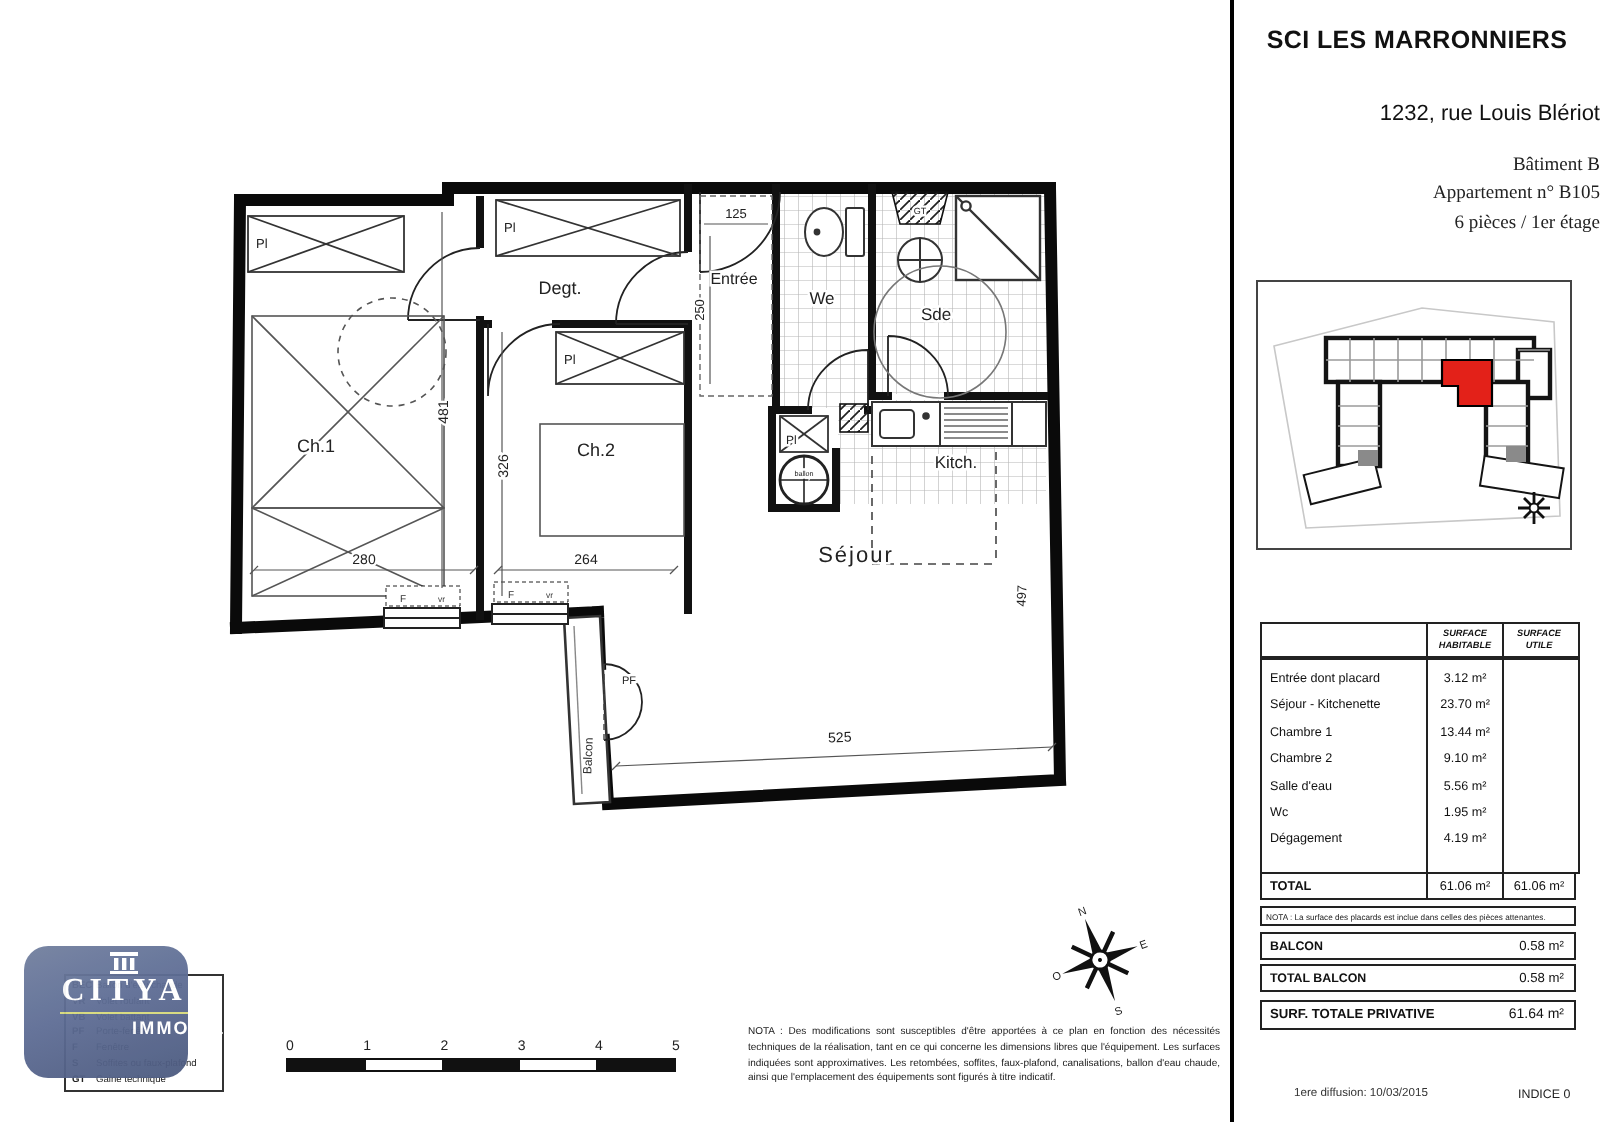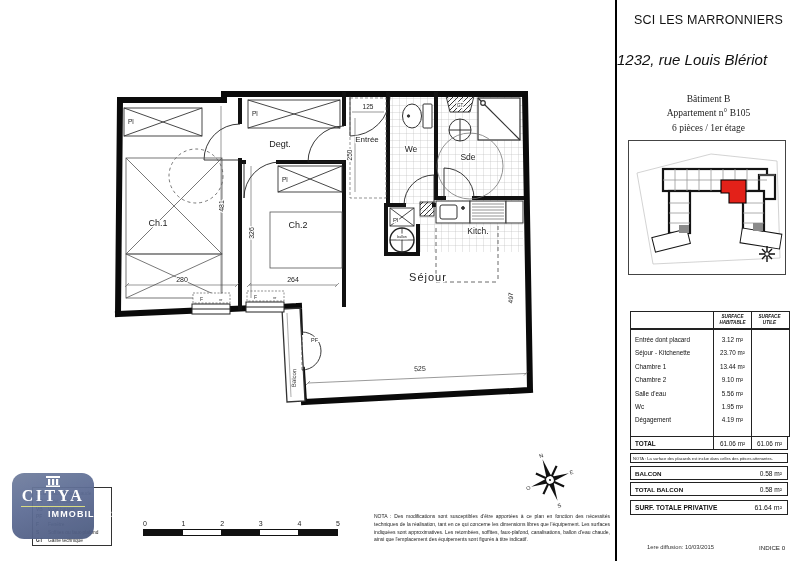--- a/index.html
+++ b/index.html
@@ -4,23 +4,23 @@
 <style>
   html,body{margin:0;padding:0;background:#e8e8e8;}
   .page{position:relative;width:800px;height:561px;background:#fff;overflow:hidden;
         font-family:"Liberation Sans",sans-serif;color:#111;}
   .abs{position:absolute;}
 
   
   .divider{position:absolute;left:615px;top:0;width:2px;height:561px;background:#000;}
   .panel{position:absolute;left:617px;top:0;width:183px;height:561px;}
   .company{position:absolute;top:12px;left:0;width:100%;text-align:center;
-           font-weight:normal;font-size:12.5px;line-height:1.3;letter-spacing:.2px;}
-  .address{position:absolute;top:50px;left:0;width:100%;text-align:left;font-size:15px;line-height:1.35;font-style:italic;}
-  .bldg{position:absolute;top:92px;left:0;width:100%;text-align:center;
+           font-weight:bold;font-size:12.5px;line-height:1.3;letter-spacing:.2px;}
+  .address{position:absolute;top:50px;left:0;width:100%;text-align:right;font-size:11px;line-height:1.35;}
+  .bldg{position:absolute;top:76px;left:0;width:100%;text-align:right;
         font-family:"Liberation Serif",serif;font-size:9.5px;line-height:1.5;color:#222;}
   .mapbox{position:absolute;left:11px;top:140px;width:156px;height:133px;border:1px solid #444;background:#fff;}
 
   .stable{position:absolute;left:13px;top:311px;width:158px;border:1.4px solid #222;background:#fff;}
   .thead{display:grid;grid-template-columns:82px 38px 36px;border-bottom:2px solid #222;height:16px;}
   .thead .hcell{font-size:4.6px;font-weight:bold;font-style:italic;text-align:center;
                 line-height:1.25;padding-top:2px;}
   .thead .hcell.b{border-left:1px solid #222;}
   .tbody{display:grid;grid-template-columns:82px 38px 36px;height:106px;}
   .tbody .bcol{padding-top:6px;}
@@ -44,21 +44,21 @@
   .priv-strip .val{font-size:7px;}
   .foot-diff{position:absolute;left:30px;top:544px;font-size:5.8px;color:#333;}
   .foot-ind{position:absolute;left:142px;top:544px;font-size:6.2px;color:#222;}
 
   
   .legend{position:absolute;left:32px;top:487px;width:80px;height:59px;border:1px solid #333;
           background:#fff;font-size:4.8px;line-height:1.62;padding:2px 0 0 3px;box-sizing:border-box;color:#222;}
   .legend .k{display:inline-block;width:12px;font-weight:bold;}
   .logo{position:absolute;left:12px;top:473px;width:82px;height:66px;border-radius:12px;
         background:linear-gradient(160deg,#72809f 0%,#5e6d95 45%,#4c5a7f 100%);
-        opacity:.95;text-align:center;color:#fff;box-sizing:border-box;padding-top:3px;}
+        opacity:.95;text-align:center;color:#fff;box-sizing:border-box;padding-top:3px;padding-left:18px;}
   .logo .name{font-family:"Liberation Serif",serif;font-size:16px;font-weight:bold;letter-spacing:2.5px;line-height:1.15;}
   .logo .rule{width:64px;height:1px;background:#d6da7c;margin:1px auto 2px auto;}
   .logo .sub{font-size:9px;font-weight:bold;letter-spacing:1.1px;margin-left:36px;}
   .scalebar{position:absolute;left:143px;top:520px;width:200px;}
   .scalebar .nums{display:flex;justify-content:space-between;width:197px;font-size:7px;color:#222;}
   .scalebar .bar{margin-top:2px;width:193px;height:5px;border:1px solid #111;display:flex;}
   .scalebar .seg{flex:1;}
   .seg.dark{background:#111;} .seg.light{background:#fff;}
   .plan-nota{position:absolute;left:374px;top:513px;width:236px;font-size:5px;line-height:1.55;
              color:#1a1a1a;text-align:justify;}

